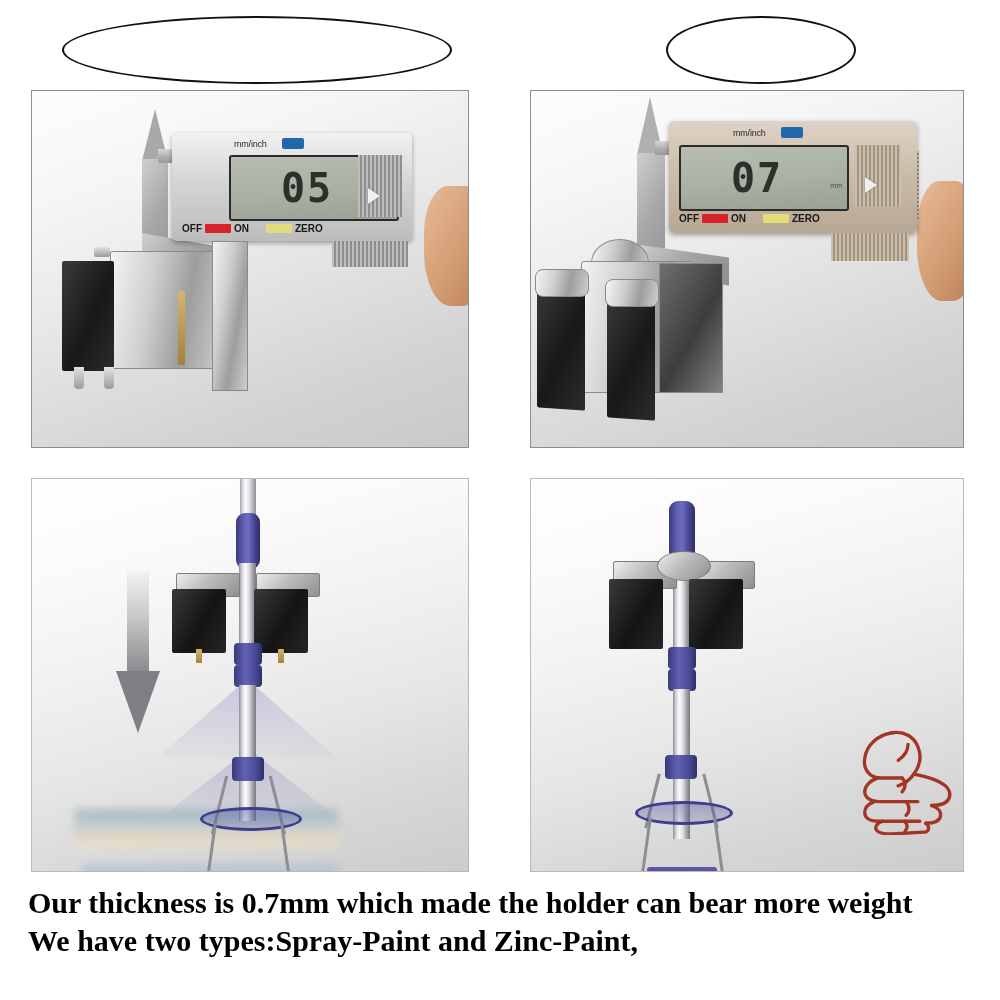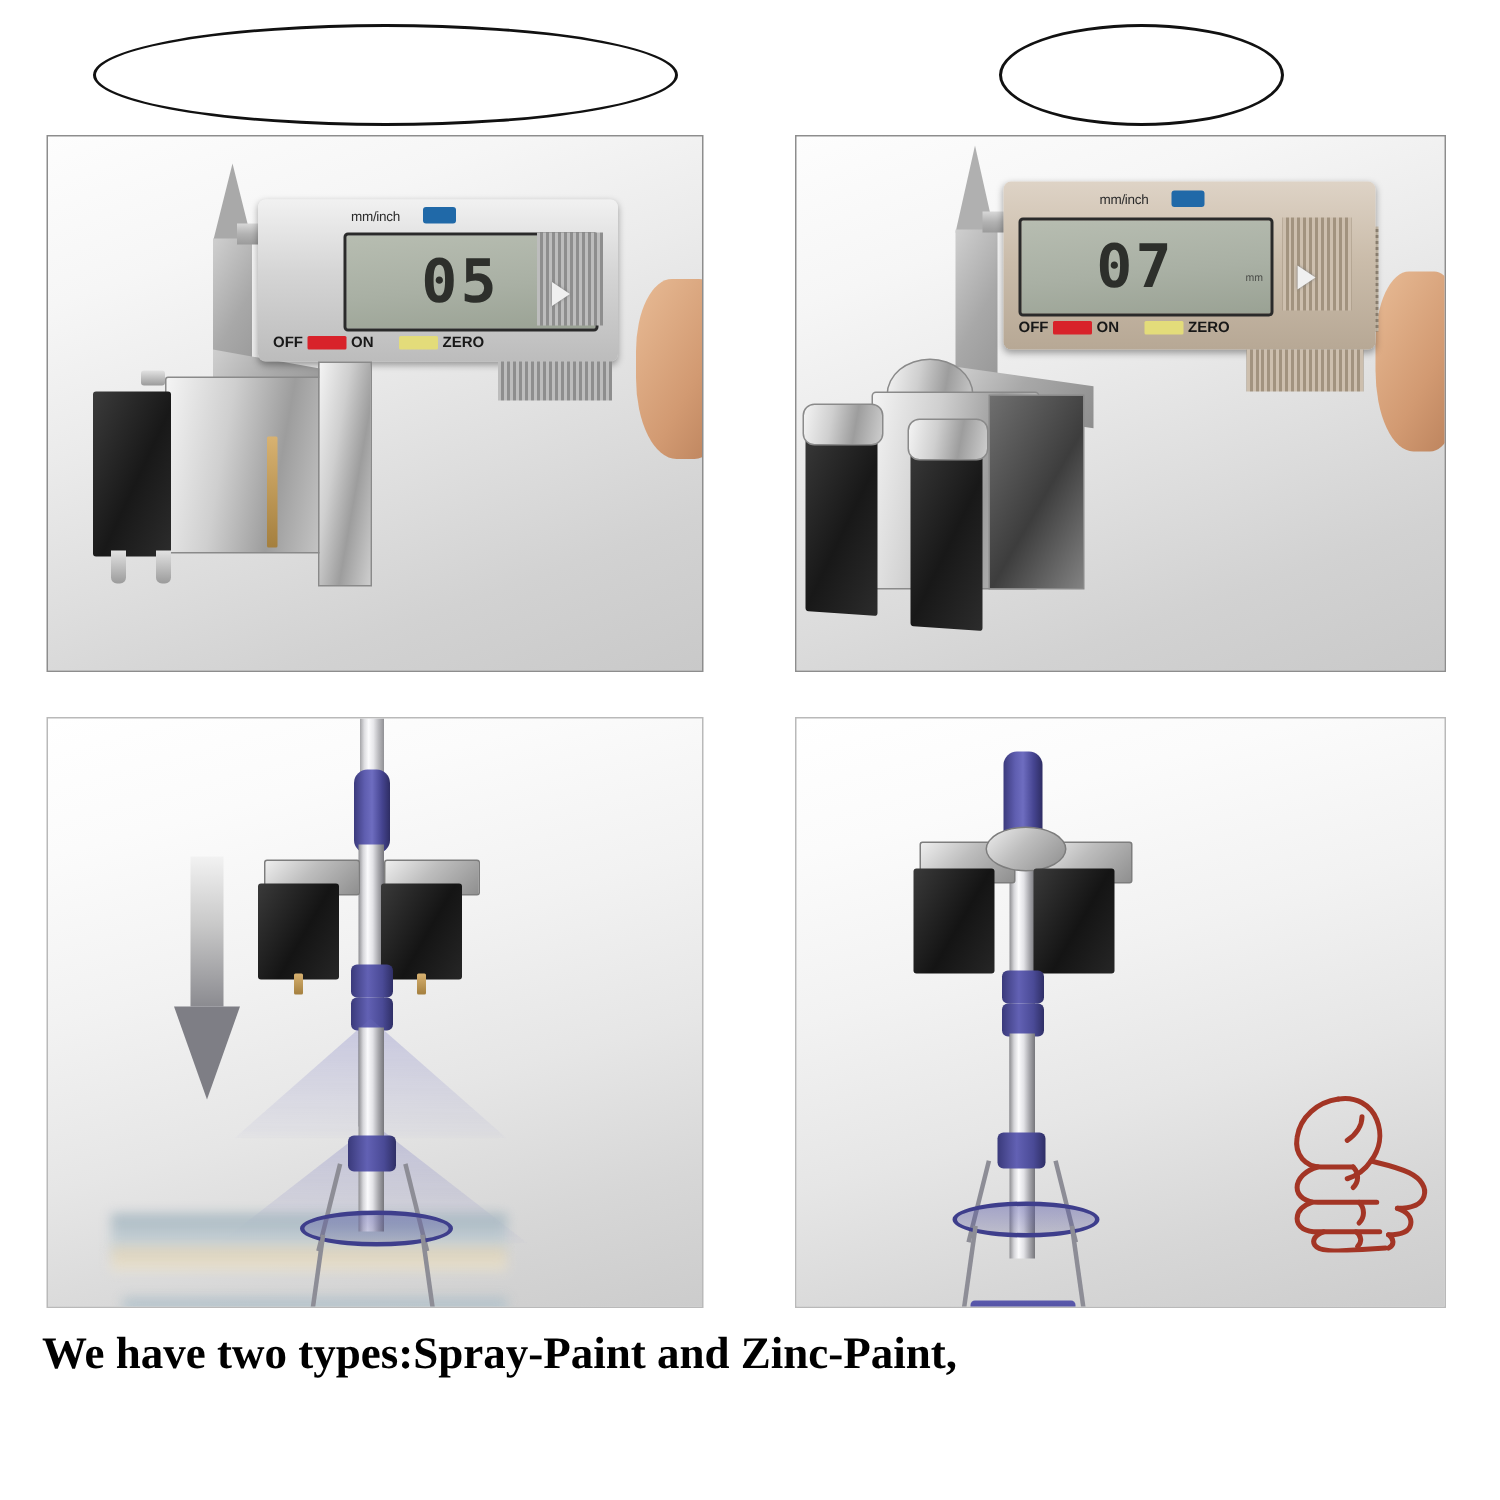--- a/index.html
+++ b/index.html
@@ -468,14 +468,15 @@
           <path d="M54 62 C58 66 58 72 54 76"></path>
           <path d="M58 86 C62 90 62 96 58 100"></path>
           <path d="M56 106 C60 109 60 113 57 116"></path>
         </g>
       </svg>
     </div>
   </div>
 </div>
 
 <div id="caption">
+  <div class="caption-line">Our thickness is 0.7mm which made the holder can bear more weight</div>
   <div class="caption-line">We have two types:Spray-Paint and Zinc-Paint,</div>
 </div>
 
 </body></html>

